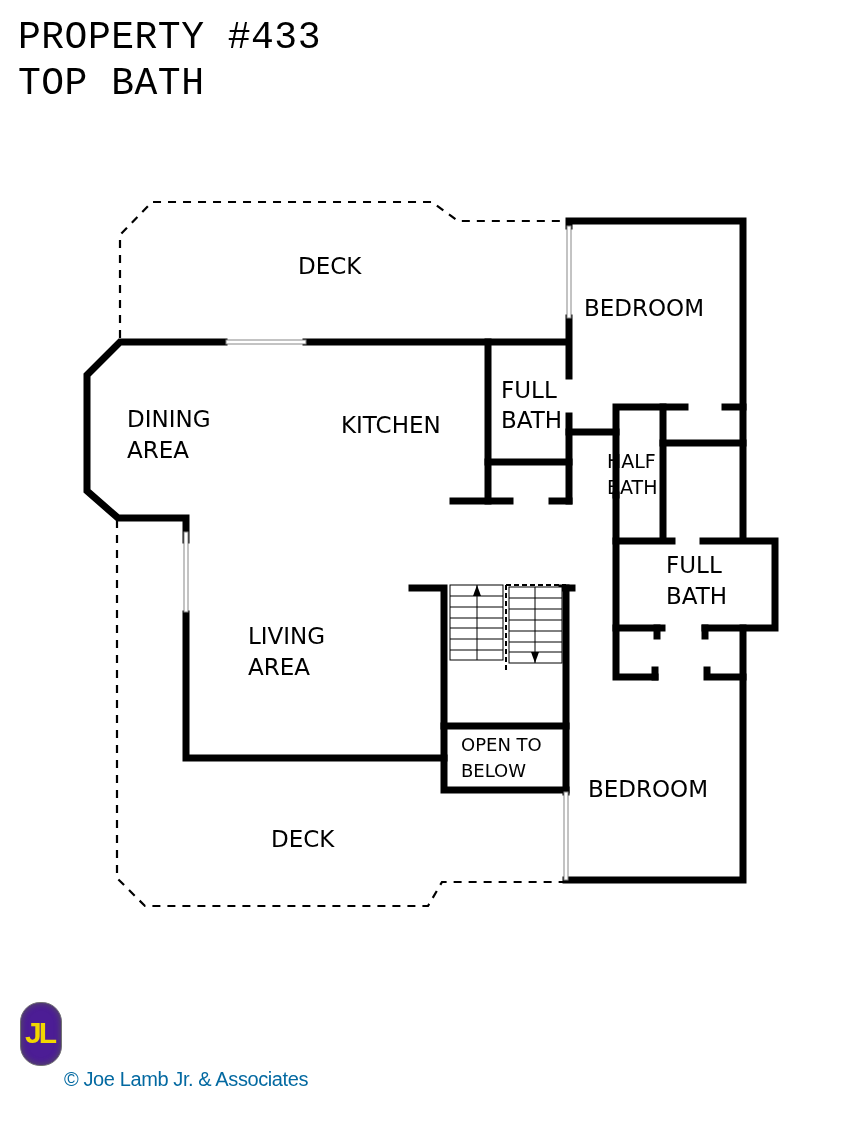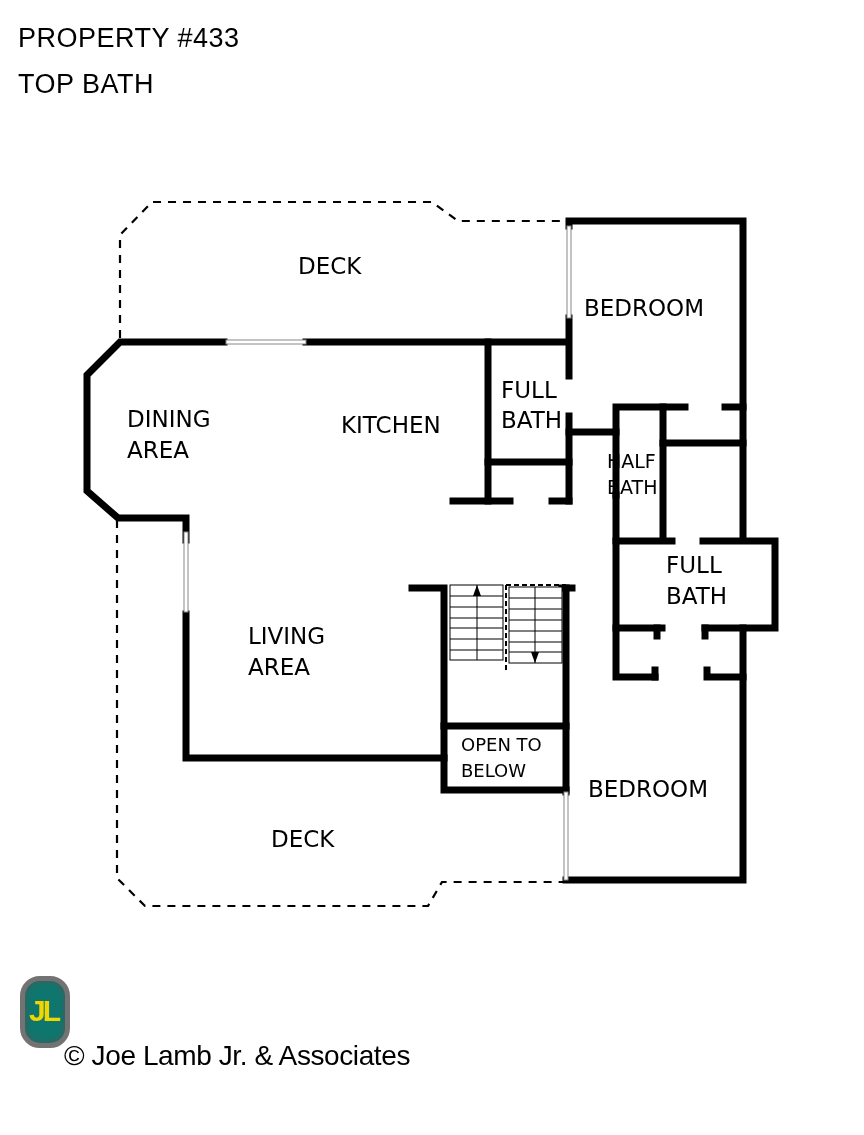--- a/index.html
+++ b/index.html
@@ -1,30 +1,30 @@
 <!DOCTYPE html>
 <html><head>
   <meta charset="utf-8">
   <style>
     html, body { margin: 0; padding: 0; background: #ffffff; }
     body { width: 864px; height: 1135px; position: relative; overflow: hidden; font-family: "DejaVu Sans", sans-serif; }
-    .title { position: absolute; left: 18px; font-size: 27px; line-height: 44px; color: #000; letter-spacing: 0.5px; font-family: Liberation Sans, sans-serif; }
+    .title { position: absolute; left: 18px; font-size: 38px; line-height: 44px; color: #000; letter-spacing: 0.5px; font-family: Liberation Mono, monospace; }
     #title-1 { top: 16px; }
     #title-2 { top: 62px; }
     svg.plan { position: absolute; left: 0; top: 0; }
     .wall { stroke: #000; stroke-width: 7; fill: none; stroke-linecap: square; stroke-linejoin: miter; }
     .deck { stroke: #000; stroke-width: 2.2; fill: none; stroke-dasharray: 8 7; }
     .door { stroke: #888; stroke-width: 1; fill: #fff; }
     .stair { stroke: #000; stroke-width: 1; fill: #fff; }
     .lbl { font-family: "DejaVu Sans", sans-serif; font-size: 23px; fill: #000; }
     .lbl-sm { font-family: "DejaVu Sans", sans-serif; font-size: 19px; fill: #000; }
     .lbl-xs { font-family: "DejaVu Sans", sans-serif; font-size: 18px; fill: #000; }
-    .logo { position: absolute; left: 20px; top: 976px; width: 40px; height: 62px; border-radius: 20px; background: #0f766e; border: 5px solid #737373; box-shadow: inset 0 0 6px #555; }
+    .logo { position: absolute; left: 20px; top: 1002px; width: 40px; height: 62px; border-radius: 20px; background: #4c1d95; border: 1px solid #737373; box-shadow: inset 0 0 6px #555; }
     .logo span { position: absolute; left: 4px; top: 13px; font-family: "Liberation Sans", sans-serif; font-weight: bold; font-size: 30px; color: #f2d600; letter-spacing: -3px; }
-    .copyright { position: absolute; left: 64px; top: 1040px; font-family: "Liberation Sans", sans-serif; font-size: 28px; color: #000000; letter-spacing: -0.4px; }
+    .copyright { position: absolute; left: 64px; top: 1068px; font-family: "Liberation Sans", sans-serif; font-size: 20px; color: #0369a1; letter-spacing: -0.4px; }
   </style>
 </head>
 <body>
 
 <div class="title" id="title-1">PROPERTY #433</div>
 <div class="title" id="title-2">TOP BATH</div>
 
 <svg class="plan" width="864" height="1135" viewBox="0 0 864 1135">
 
   <g>

